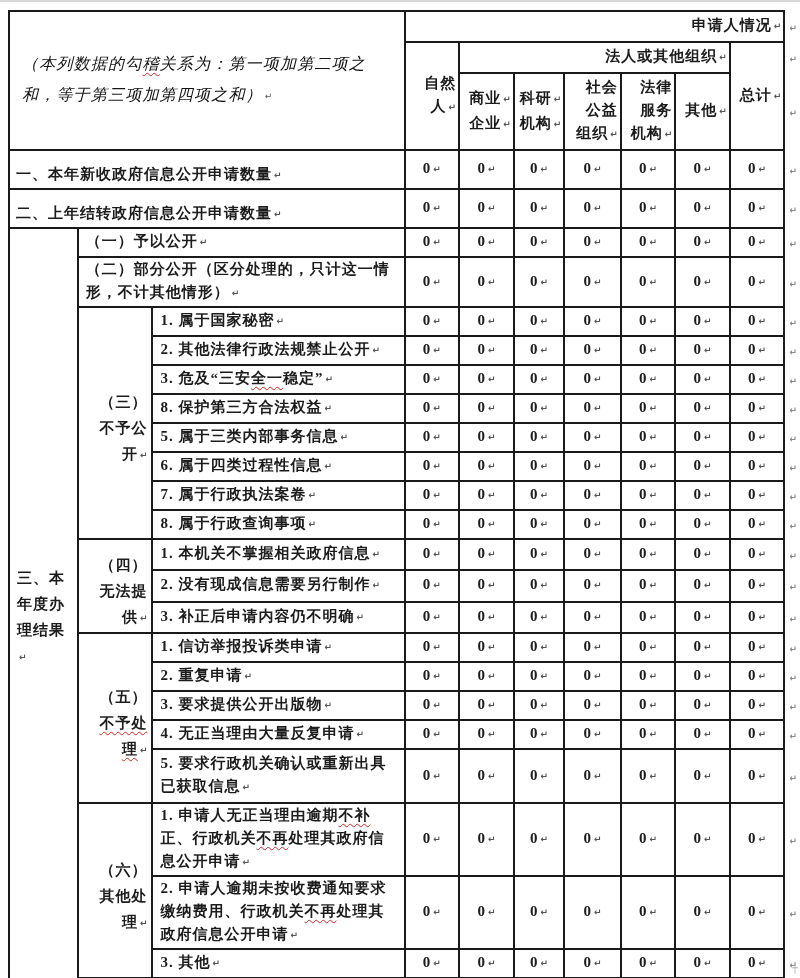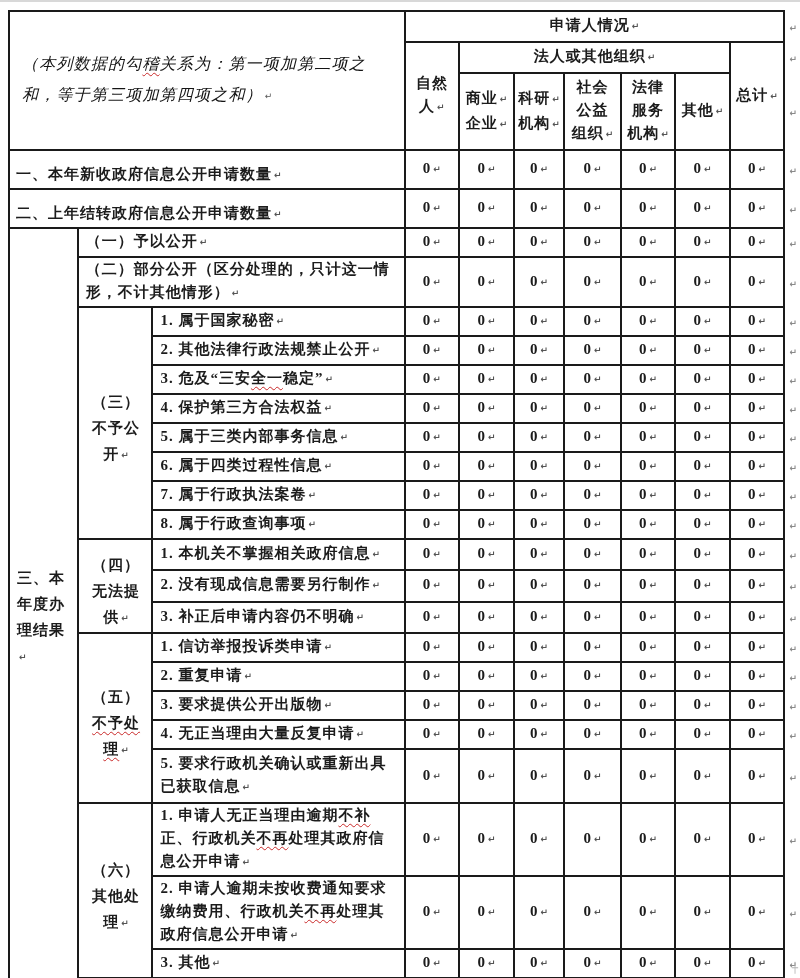--- a/index.html
+++ b/index.html
@@ -16,25 +16,25 @@
     border-collapse:collapse; table-layout:fixed;
     font-size:15px; letter-spacing:1px; font-weight:700;
   }
   table.doc td { border:2px solid #1a1a1a; vertical-align:middle; overflow:hidden; }
   table.doc td.gutter { border:none; background:transparent; text-align:left; padding-left:4px; vertical-align:middle; }
 
   td.note {
     font-weight:400; font-style:italic; font-size:16px; letter-spacing:1.2px;
     line-height:31px; text-align:left; padding:4px 8px 4px 12px; color:#141414;
   }
-  td.hc { text-align:center; line-height:23px; padding:2px; }
+  td.hc { text-align:right; line-height:23px; padding:2px; }
   td.lv1 { text-align:left; padding:12px 4px 0 6px; line-height:23px; }
   td.main { text-align:left; padding:0 4px 0 7px; line-height:26px; }
   td.sec  { text-align:left; padding:0 5px 0 7px; line-height:23px; }
-  td.group{ text-align:center; padding:12px 4px 0 6px; line-height:26px; }
+  td.group{ text-align:right; padding:12px 4px 0 6px; line-height:26px; }
   td.item { text-align:left; padding:0 4px 0 7px; line-height:23px; }
   td.num  { text-align:center; line-height:23px; }
 
   .mk {
     font-family:"DejaVu Sans",sans-serif;
     font-size:9px; color:#555; margin-left:2px; letter-spacing:0;
     display:inline-block; transform:translateY(-1px);
   }
   .rowmark {
     font-family:"DejaVu Sans",sans-serif;
@@ -187,21 +187,21 @@
           <td class="num"><span>0</span><span class="mk">↵</span></td>
           <td class="num"><span>0</span><span class="mk">↵</span></td>
           <td class="num"><span>0</span><span class="mk">↵</span></td>
           <td class="num"><span>0</span><span class="mk">↵</span></td>
           <td class="num"><span>0</span><span class="mk">↵</span></td>
           <td class="num"><span>0</span><span class="mk">↵</span></td>
           <td class="num"><span>0</span><span class="mk">↵</span></td>
           <td class="gutter"><span class="rowmark">↵</span></td>
         </tr>
         <tr style="height: 27px;">
-          <td class="item"><span>4. 保护第三方合法权益</span><span class="mk">↵</span></td>
+          <td class="item"><span>8. 保护第三方合法权益</span><span class="mk">↵</span></td>
           <td class="num"><span>0</span><span class="mk">↵</span></td>
           <td class="num"><span>0</span><span class="mk">↵</span></td>
           <td class="num"><span>0</span><span class="mk">↵</span></td>
           <td class="num"><span>0</span><span class="mk">↵</span></td>
           <td class="num"><span>0</span><span class="mk">↵</span></td>
           <td class="num"><span>0</span><span class="mk">↵</span></td>
           <td class="num"><span>0</span><span class="mk">↵</span></td>
           <td class="gutter"><span class="rowmark">↵</span></td>
         </tr>
         <tr style="height: 27px;">

